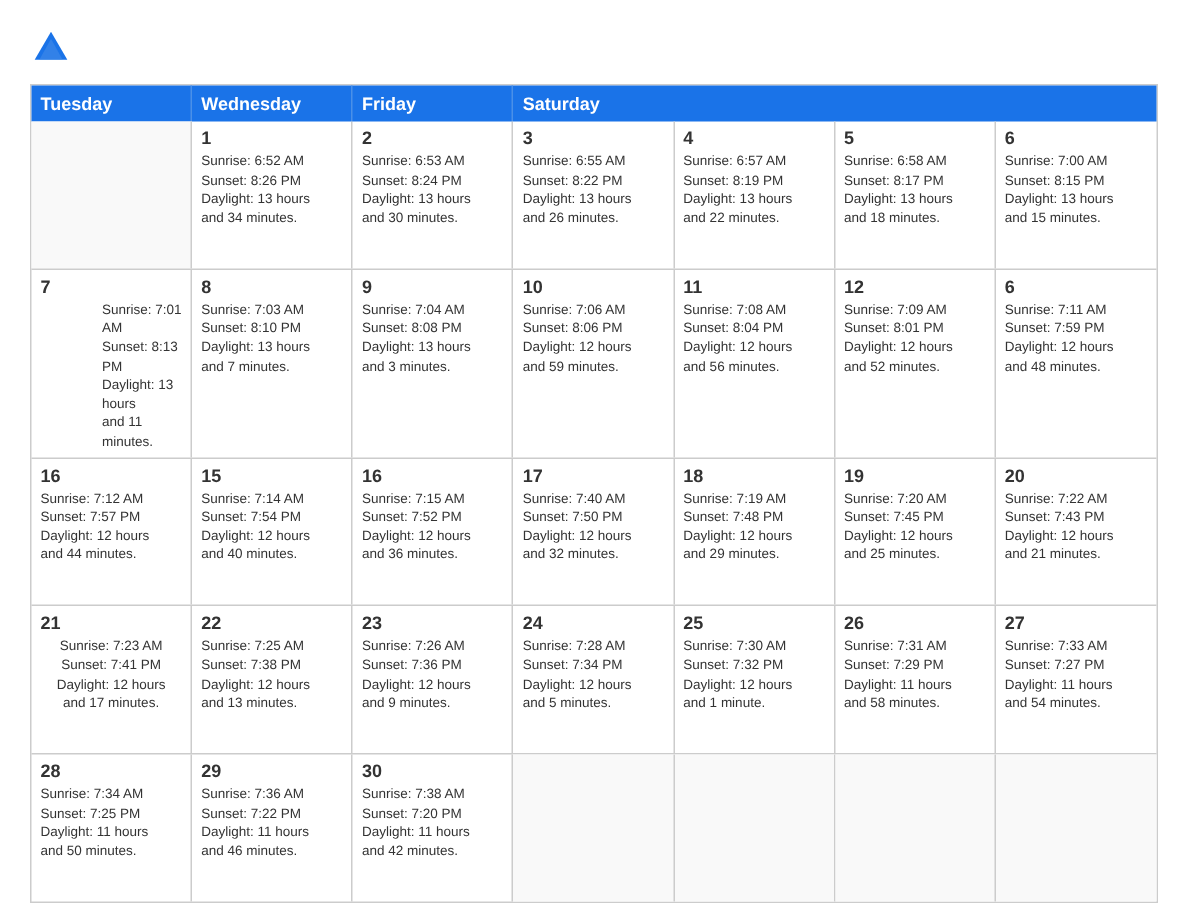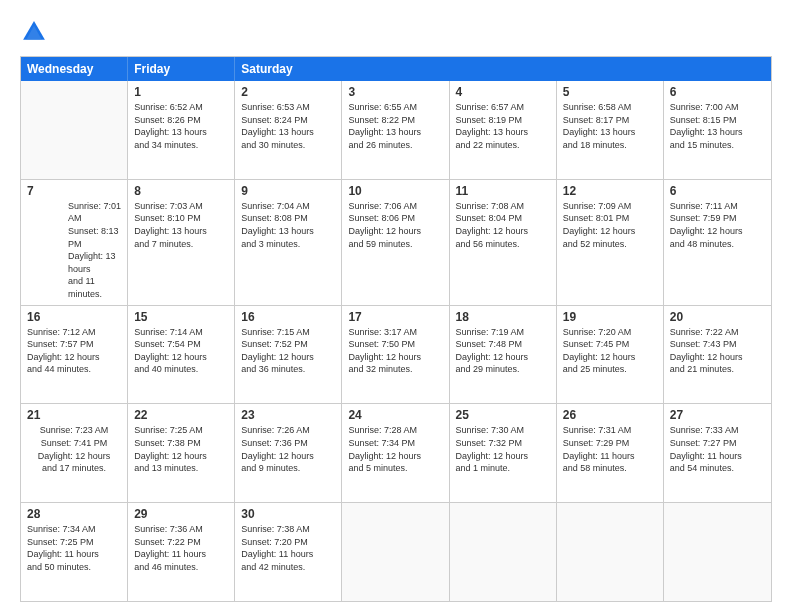--- a/index.html
+++ b/index.html
@@ -122,20 +122,21 @@
       </div>
     </div>
     <div class="title-block">
       <div class="month-title"></div>
       <div class="location"></div>
     </div>
   </div>
 
   <div class="calendar">
     <div class="cal-header" id="cal-header">
+        <div class="cal-header-cell">Tuesday</div>
         <div class="cal-header-cell">Wednesday</div>
         <div class="cal-header-cell">Friday</div>
         <div class="cal-header-cell">Saturday</div>
       </div>
     <div class="cal-body" id="cal-body">
         <div class="cal-row">
           <div class="cal-cell empty"></div>
           <div class="cal-cell">
             <span class="day-num">1</span>
             <div class="cell-info" style="white-space: pre-line;">Sunrise: 6:52 AM
@@ -247,21 +248,21 @@
           </div>
           <div class="cal-cell">
             <span class="day-num">16</span>
             <div class="cell-info" style="white-space: pre-line;">Sunrise: 7:15 AM
 Sunset: 7:52 PM
 Daylight: 12 hours
 and 36 minutes.</div>
           </div>
           <div class="cal-cell">
             <span class="day-num">17</span>
-            <div class="cell-info" style="white-space: pre-line;">Sunrise: 3:17 AM
+            <div class="cell-info" style="white-space: pre-line;">Sunrise: 7:40 AM
 Sunset: 7:50 PM
 Daylight: 12 hours
 and 32 minutes.</div>
           </div>
           <div class="cal-cell">
             <span class="day-num">18</span>
             <div class="cell-info" style="white-space: pre-line;">Sunrise: 7:19 AM
 Sunset: 7:48 PM
 Daylight: 12 hours
 and 29 minutes.</div>

